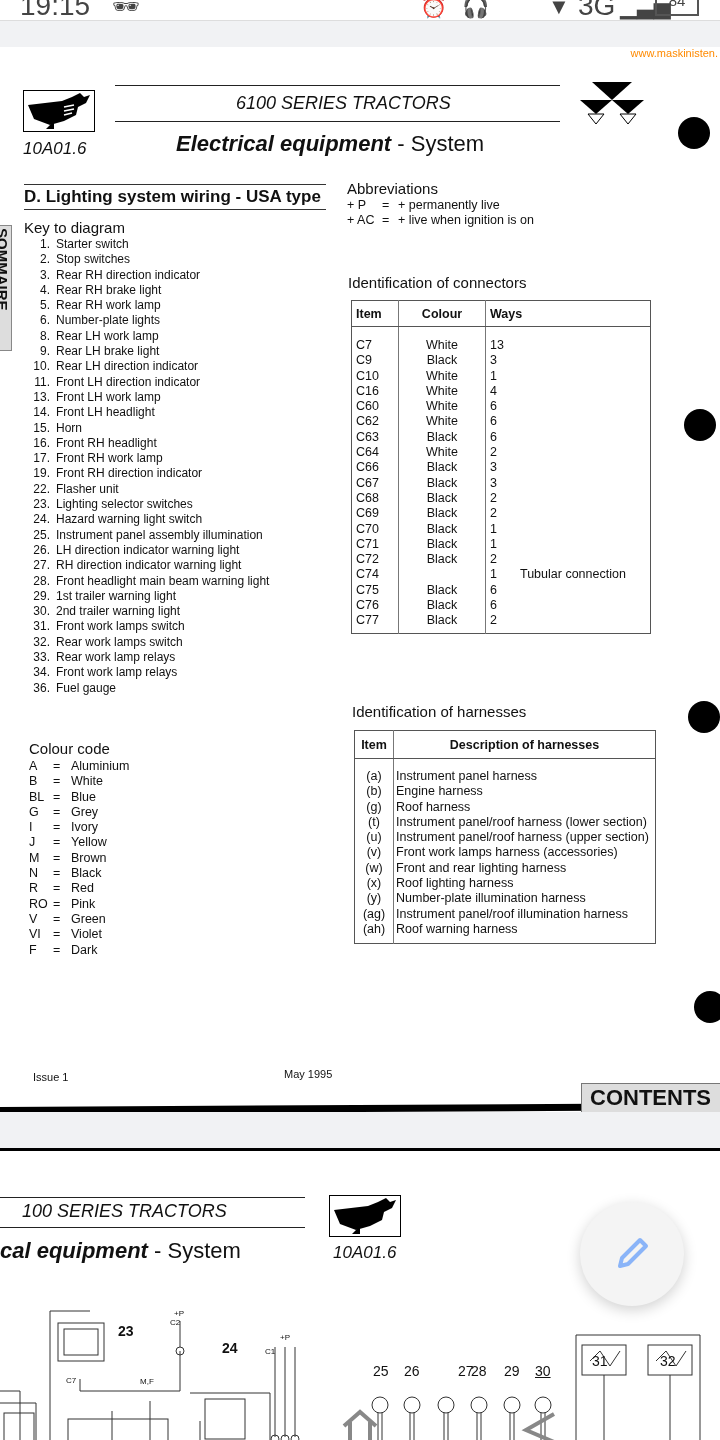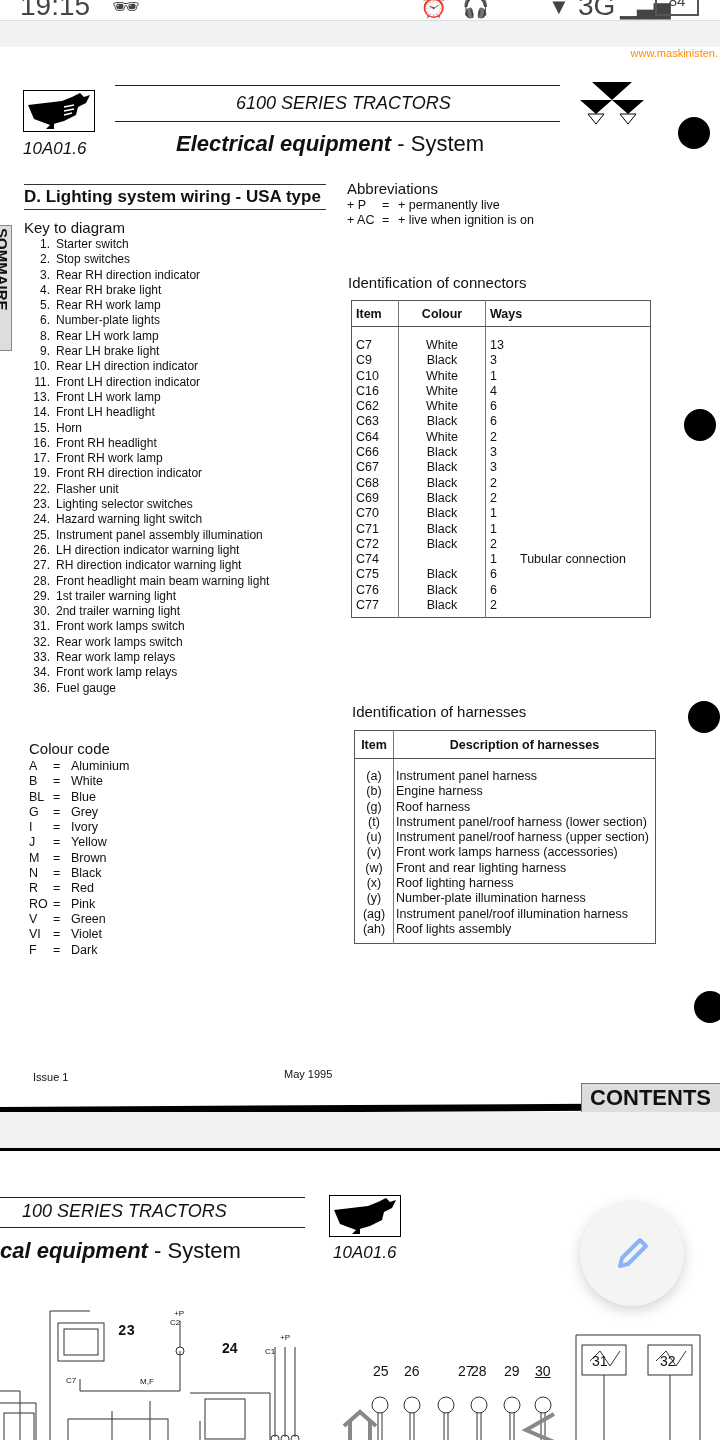--- a/index.html
+++ b/index.html
@@ -283,20 +283,26 @@
           <td class="c3">1</td>
           <td></td>
         </tr>
         <tr class="">
           <td class="c1">C16</td>
           <td class="c2">White</td>
           <td class="c3">4</td>
           <td></td>
         </tr>
         <tr class="">
+          <td class="c1">C60</td>
+          <td class="c2">White</td>
+          <td class="c3">6</td>
+          <td></td>
+        </tr>
+        <tr class="">
           <td class="c1">C62</td>
           <td class="c2">White</td>
           <td class="c3">6</td>
           <td></td>
         </tr>
         <tr class="">
           <td class="c1">C63</td>
           <td class="c2">Black</td>
           <td class="c3">6</td>
           <td></td>
@@ -420,21 +426,21 @@
         <tr class="">
           <td class="c1">(y)</td>
           <td>Number-plate illumination harness</td>
         </tr>
         <tr class="">
           <td class="c1">(ag)</td>
           <td>Instrument panel/roof illumination harness</td>
         </tr>
         <tr class=" last">
           <td class="c1">(ah)</td>
-          <td>Roof lights assembly</td>
+          <td>Roof warning harness</td>
         </tr>
       </tbody>
   </table>
 
   <div class="cc-title">Colour code</div>
   <div class="cc-list" id="cc-list">
       <div class="row">
         <span class="k">A</span>
         <span class="eq">=</span>
         <span>Aluminium</span>
@@ -555,21 +561,21 @@
         <path d="M541 122 L541 152 M545 122 L545 152"></path>
       </g>
     <g stroke="#333" fill="none" stroke-width="1">
       <rect x="582" y="54" width="44" height="30"></rect>
         <path d="M590 70 L600 60 L610 75 L620 60"></path>
       <rect x="648" y="54" width="44" height="30"></rect>
         <path d="M656 70 L666 60 L676 75 L686 60"></path>
       <path d="M576 44 L700 44 M576 44 L576 152 M700 44 L700 152 M604 84 L604 152 M670 84 L670 152"></path>
     </g>
   </svg>
-  <span class="diag-label" style="left:118px;top:172px;font-weight:bold;font-family:Liberation Mono, monospace;">23</span>
+  <span class="diag-label" style="left:118px;top:172px;font-weight:bold;">23</span>
   <span class="diag-label" style="left:222px;top:189px;font-weight:bold;">24</span>
   <span class="diag-label" style="left:373px;top:212px;">25</span>
   <span class="diag-label" style="left:404px;top:212px;">26</span>
   <span class="diag-label" style="left:458px;top:212px;">27</span>
   <span class="diag-label" style="left:471px;top:212px;">28</span>
   <span class="diag-label" style="left:504px;top:212px;">29</span>
   <span class="diag-label" style="left:535px;top:212px;text-decoration:underline;">30</span>
   <span class="diag-label" style="left:592px;top:202px;">31</span>
   <span class="diag-label" style="left:660px;top:202px;">32</span>
   <span class="diag-label" style="left:174px;top:158px;font-size:8px;">+P</span>

